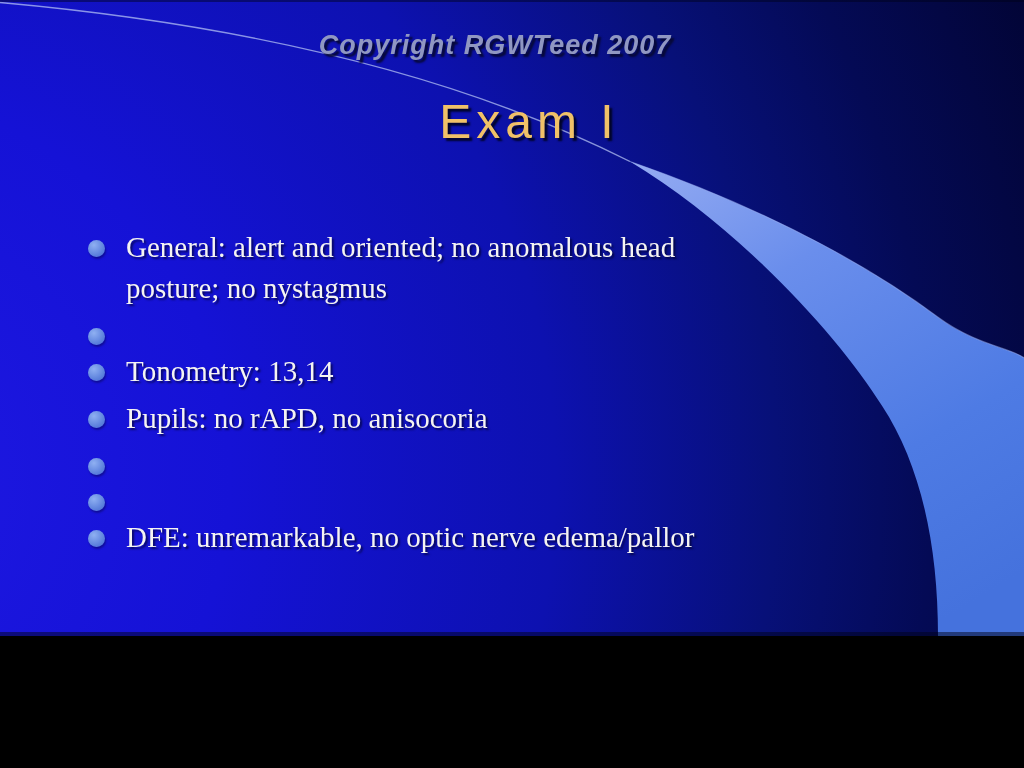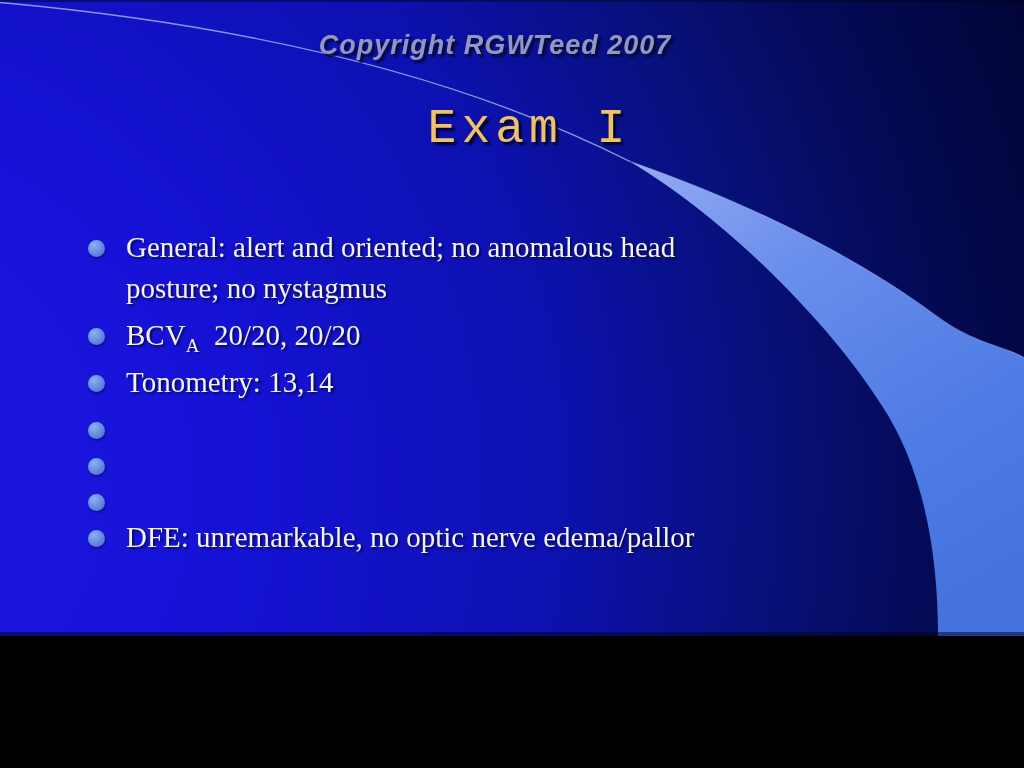--- a/index.html
+++ b/index.html
@@ -40,26 +40,25 @@
     font-weight: bold;
     font-size: 27px;
     letter-spacing: 1px;
     color: #9097c2;
     text-shadow: 3px 3px 2px rgba(6, 8, 52, 0.95);
   }
   .title {
     position: absolute; top: 94px; left: 34px; right: 0;
     text-align: center;
     z-index: 2;
-    font-family: Liberation Mono, monospace;
+    font-family: Liberation Sans, sans-serif;
     font-size: 48px;
     letter-spacing: 5px;
     color: #f0c168;
     text-shadow: 3px 3px 2px rgba(0, 3, 30, 0.9);
-    margin-top: 8px;
   }
   .body-list {
     position: absolute; left: 88px; top: 227px; right: 48px;
     z-index: 2;
   }
   .bullet-item {
     display: flex;
     align-items: flex-start;
     margin-bottom: 6px;
   }
@@ -118,35 +117,35 @@
     <div class="bullet-item">
       <span class="dot"></span>
       <div class="txt">
         <div class="line">General: alert and oriented; no anomalous head</div>
         <div class="line">posture; no nystagmus</div>
       </div>
     </div>
 
     <div class="bullet-item">
       <span class="dot"></span>
-      <div class="txt">
-        <div class="line"><span>BCV</span><span class="subA">A</span><span>&nbsp; 20/20, 20/20</span></div>
-      </div>
     </div>
 
 
     <div class="bullet-item">
       <span class="dot"></span>
       <div class="txt">
         <div class="line">Tonometry: 13,14</div>
       </div>
     </div>
 
     <div class="bullet-item">
       <span class="dot"></span>
+      <div class="txt">
+        <div class="line">Pupils: no rAPD, no anisocoria</div>
+      </div>
     </div>
 
     <div class="bullet-item">
       <span class="dot"></span>
       <div class="txt">
       </div>
     </div>
 
     <div class="bullet-item">
       <span class="dot"></span>

